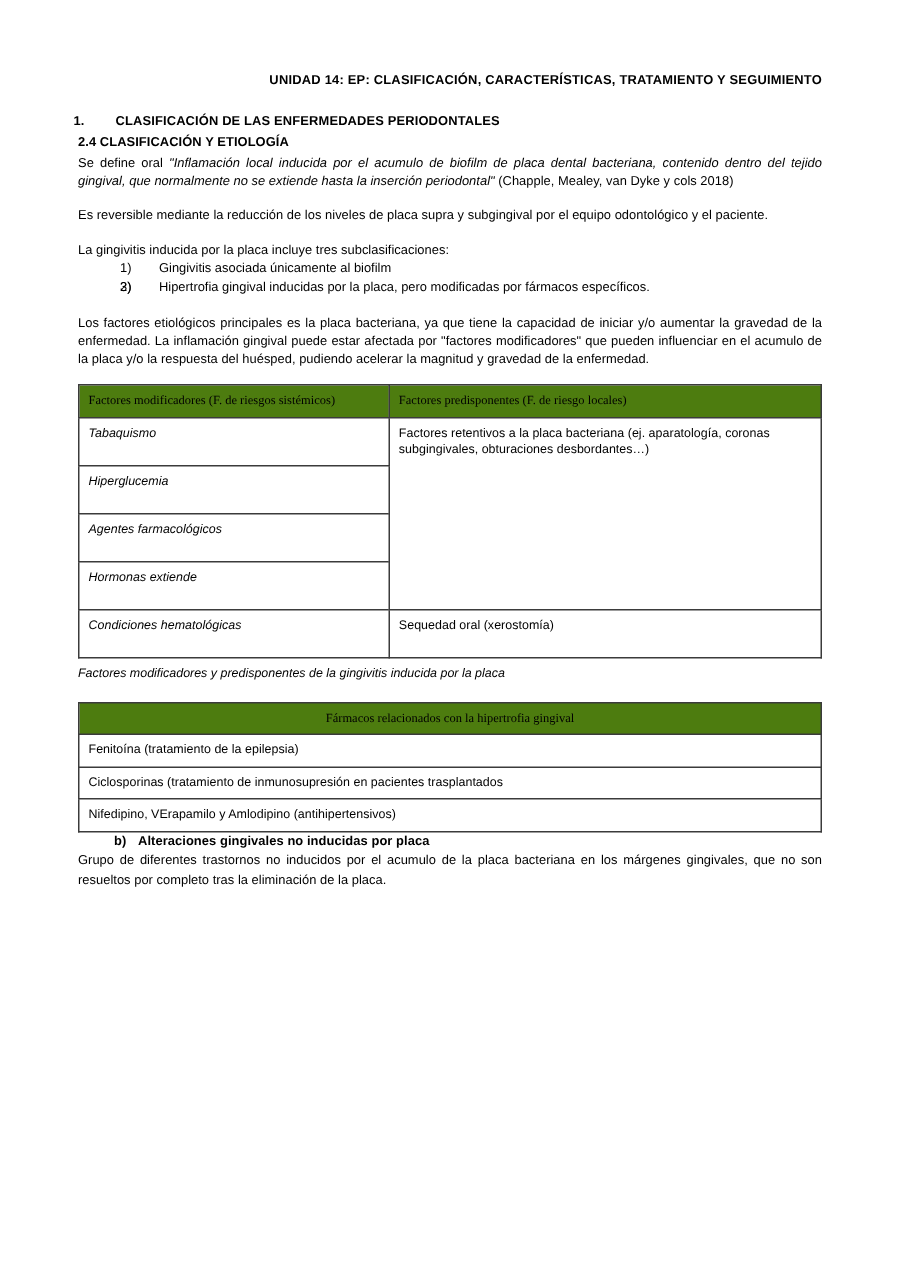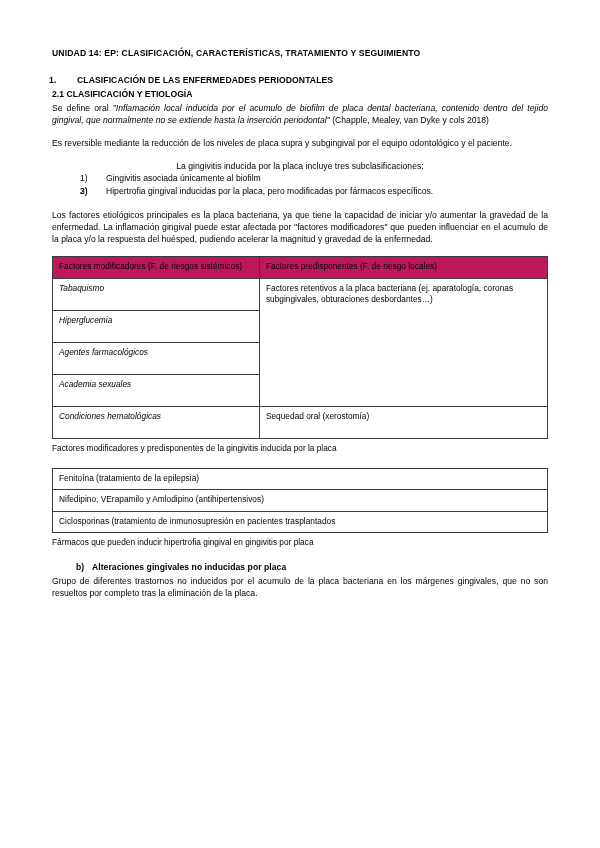--- a/index.html
+++ b/index.html
@@ -21,21 +21,21 @@
     height: 848px;
     box-sizing: border-box;
     padding: 48px 52px 0 52px;
     overflow: hidden;
   }
 
   
   .doc-title {
     font-size: 8.6px;
     font-weight: bold;
-    text-align: left;
+    text-align: right;
     letter-spacing: 0.15px;
     margin: 0 0 17px 0;
     line-height: 1.2;
   }
   .section-head {
     font-size: 8.6px;
     font-weight: bold;
     margin: 0 0 2px 0;
     padding-left: 25px;
     text-indent: -14px;
@@ -61,21 +61,21 @@
     min-width: 16px;
   }
   p.body {
     font-size: 8.6px;
     line-height: 1.42;
     text-align: justify;
     margin: 0 0 11px 0;
     letter-spacing: 0.02px;
   }
   p.body.tight { margin-bottom: 0; }
-  p.body.nojust { text-align: center; }
+  p.body.nojust { text-align: left; }
   .quote {
     font-style: italic;
   }
   ol.sublist {
     font-size: 8.6px;
     line-height: 1.48;
     margin: 0 0 11px 0;
     padding-left: 54px;
     list-style: none;
   }
@@ -84,20 +84,21 @@
     margin: 0;
   }
   ol.sublist li .mk {
     position: absolute;
     left: -26px;
     width: 22px;
     text-align: left;
   }
   .caption {
     font-size: 8.3px;
+    font-style: italic;
     margin: 4px 0 14px 0;
     line-height: 1.35;
   }
 
   
   table.doc-table {
     border-collapse: collapse;
     width: 100%;
     table-layout: fixed;
     margin: 0;
@@ -106,43 +107,44 @@
     border: 1px solid #3b3b3b;
     font-size: 8.3px;
     line-height: 1.38;
     text-align: left;
     vertical-align: top;
     padding: 4px 6px 5px 6px;
     font-weight: normal;
     letter-spacing: 0.02px;
   }
   table.doc-table th.hdr {
-    background: #be185d;
+    background: #4d7c0f;
     border-color: #3b3b3b;
     padding-top: 4px;
     padding-bottom: 5px;
+    font-family: Liberation Serif, serif;
   }
   th.hdr.center { text-align: center; }
   td.tall { height: 22px; font-style: italic; }
 
   .table-wrap { margin-bottom: 0; }
 </style>
 </head>
 <body>
 
 <div class="page">
 
   <h1 class="doc-title">UNIDAD 14: EP: CLASIFICACIÓN, CARACTERÍSTICAS, TRATAMIENTO Y SEGUIMIENTO</h1>
 
   <div class="section-head">
     <span class="num">1.</span><span>CLASIFICACIÓN DE LAS ENFERMEDADES PERIODONTALES</span>
   </div>
 
 
-  <div class="sub-head">2.1 CLASIFICACIÓN Y ETIOLOGÍA</div>
+  <div class="sub-head">2.4 CLASIFICACIÓN Y ETIOLOGÍA</div>
 
 
   <p class="body"><span>Se define oral </span><span class="quote">"Inflamación local inducida por el acumulo de biofilm de placa dental bacteriana, contenido dentro del tejido gingival, que normalmente no se extiende hasta la inserción periodontal"</span><span> (Chapple, Mealey, van Dyke y cols 2018)</span></p>
 
   <p class="body">Es reversible mediante la reducción de los niveles de placa supra y subgingival por el equipo odontológico y el paciente.</p>
 
   <p class="body tight nojust">La gingivitis inducida por la placa incluye tres subclasificaciones:</p>
 
   <ol class="sublist">
     <li><span class="mk">1)</span><span>Gingivitis asociada únicamente al biofilm</span></li>
@@ -167,46 +169,48 @@
           <td class="tall">Tabaquismo</td>
           <td rowspan="4">Factores retentivos a la placa bacteriana (ej. aparatología, coronas subgingivales, obturaciones desbordantes…)</td>
         </tr>
         <tr>
           <td class="tall">Hiperglucemia</td>
         </tr>
         <tr>
           <td class="tall">Agentes farmacológicos</td>
         </tr>
         <tr>
-          <td class="tall">Academia sexuales</td>
+          <td class="tall">Hormonas extiende</td>
         </tr>
         <tr>
           <td class="tall">Condiciones hematológicas</td>
           <td>Sequedad oral (xerostomía)</td>
         </tr>
       </tbody>
     </table>
   </div>
   <div class="caption">Factores modificadores y predisponentes de la gingivitis inducida por la placa</div>
 
   <div class="table-wrap">
     <table class="doc-table">
       <tbody>
         <tr>
+          <th class="hdr center">Fármacos relacionados con la hipertrofia gingival</th>
+        </tr>
+        <tr>
           <td>Fenitoína (tratamiento de la epilepsia)</td>
         </tr>
         <tr>
+          <td>Ciclosporinas (tratamiento de inmunosupresión en pacientes trasplantados</td>
+        </tr>
+        <tr>
           <td>Nifedipino, VErapamilo y Amlodipino (antihipertensivos)</td>
-        </tr>
-        <tr>
-          <td>Ciclosporinas (tratamiento de inmunosupresión en pacientes trasplantados</td>
         </tr>
       </tbody>
     </table>
   </div>
-  <div class="caption">Fármacos que pueden inducir hipertrofia gingival en gingivitis por placa</div>
 
   <div class="sub-head indent">
     <span class="ltr">b)</span><span>Alteraciones gingivales no inducidas por placa</span>
   </div>
   <p class="body">Grupo de diferentes trastornos no inducidos por el acumulo de la placa bacteriana en los márgenes gingivales, que no son resueltos por completo tras la eliminación de la placa.</p>
 
 </div>
 
 </body></html>

